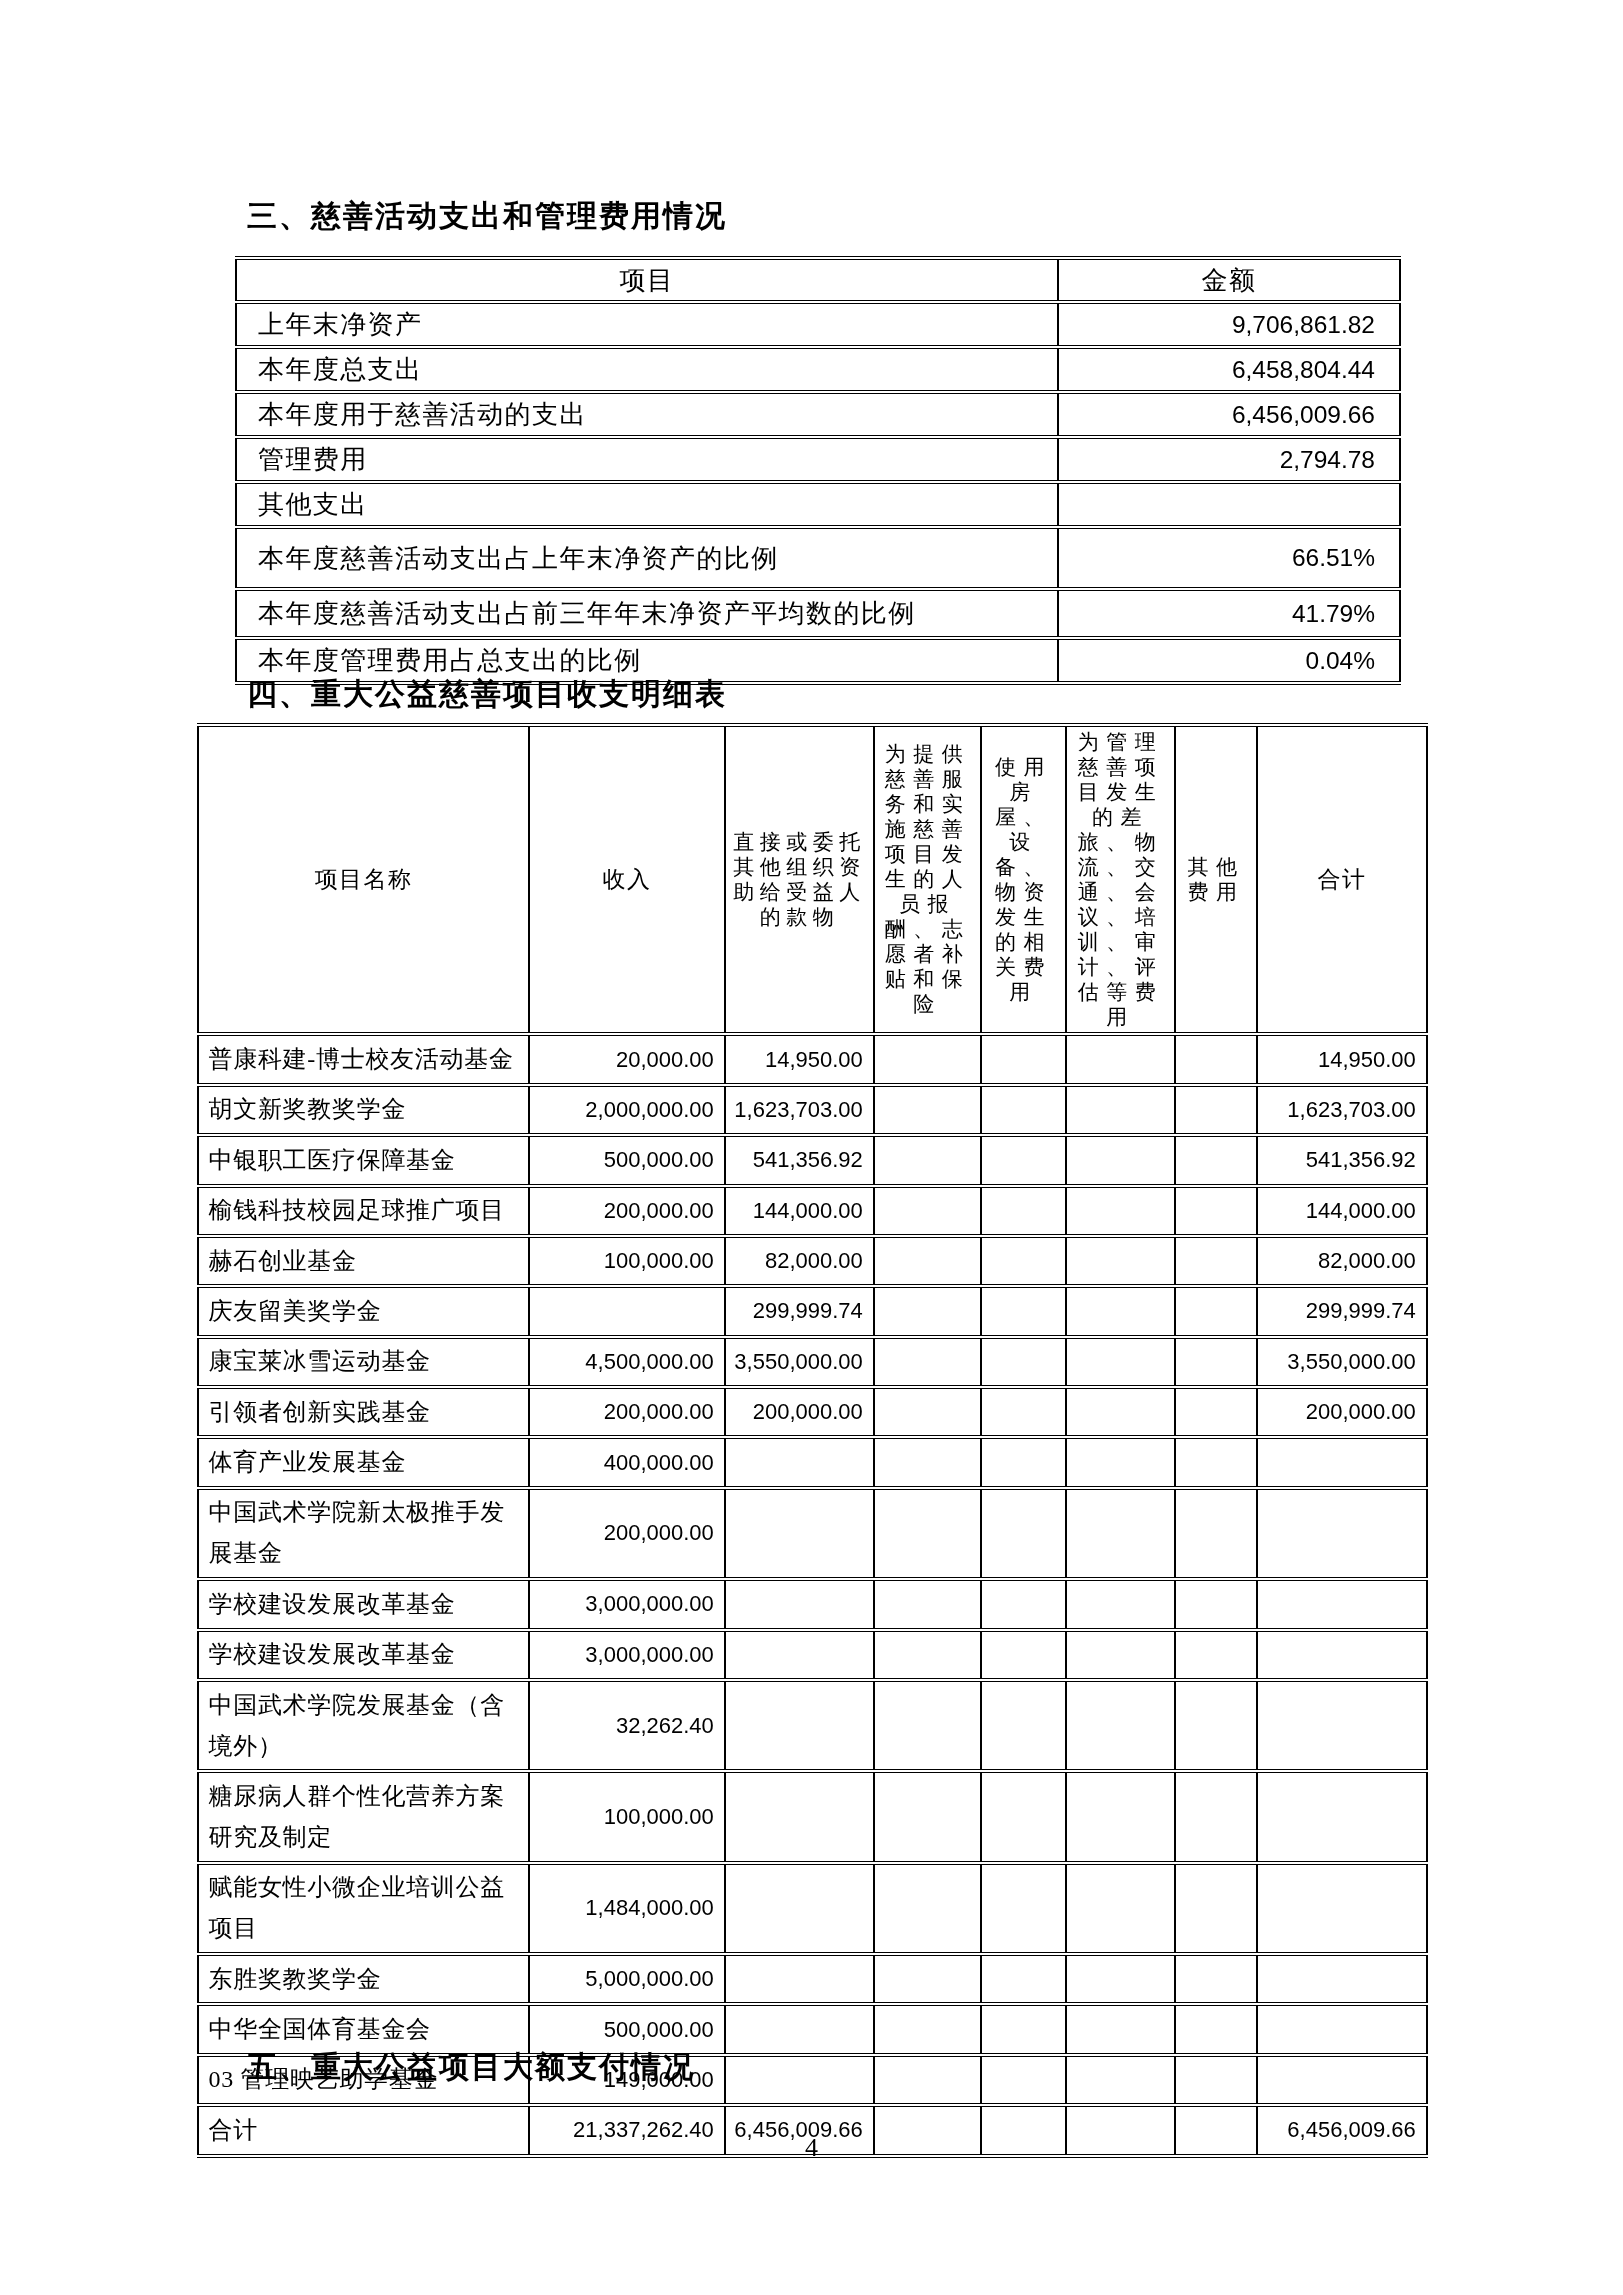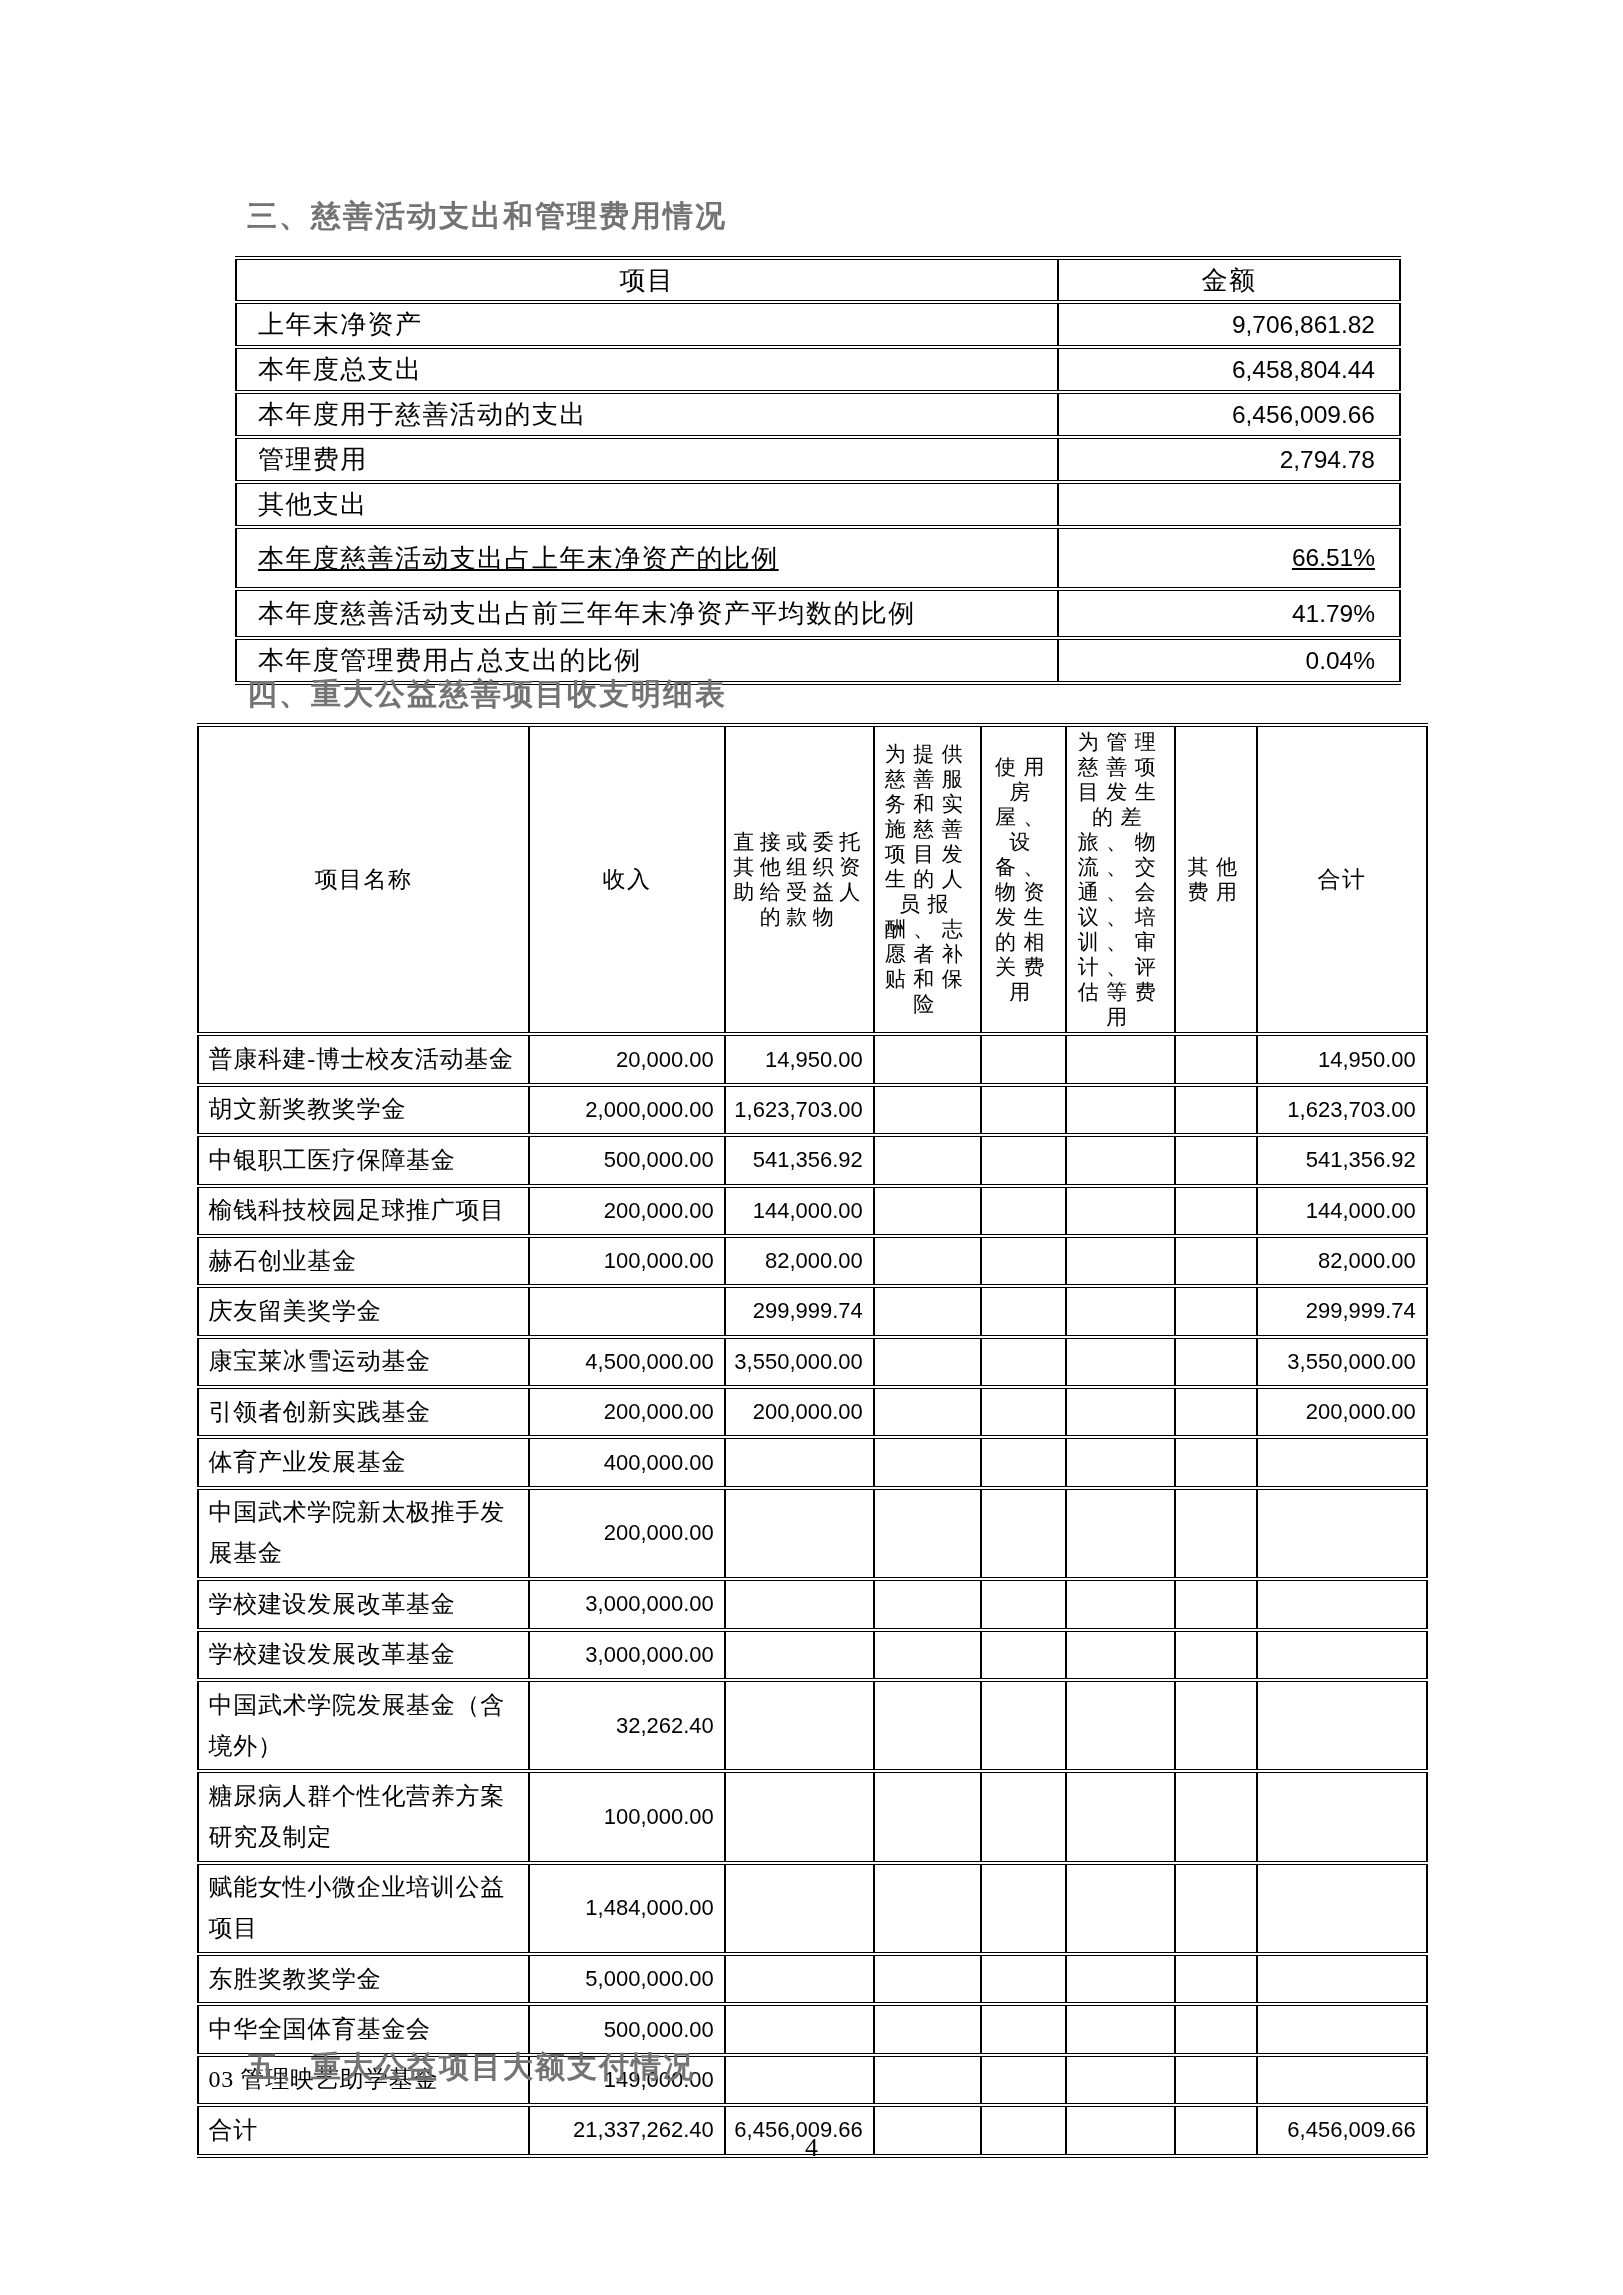--- a/index.html
+++ b/index.html
@@ -12,21 +12,21 @@
     font-family:"Liberation Serif", serif;
     overflow:hidden;
   }
   .heading{
     position:absolute;
     font-family:"Liberation Sans", sans-serif;
     font-weight:bold;
     font-size:30px;
     letter-spacing:2px;
     white-space:nowrap;
-    color:#737373;
+    color:#000000;
   }
   #h3{left:247px;top:196px;}
   #h4{left:247px;top:674px;}
   #h5{left:247px;top:2047px;}
 
   table{
     position:absolute;
     border-collapse:collapse;
     table-layout:fixed;
   }
@@ -107,21 +107,21 @@
           <td class="val">6,456,009.66</td>
         </tr>
         <tr style="height: 45px;">
           <td class="lab">管理费用</td>
           <td class="val">2,794.78</td>
         </tr>
         <tr style="height: 45px;">
           <td class="lab">其他支出</td>
           <td class="val"></td>
         </tr>
-        <tr style="height: 62px; text-decoration: underline;">
+        <tr style="height: 62px;">
           <td class="lab">本年度慈善活动支出占上年末净资产的比例</td>
           <td class="val">66.51%</td>
         </tr>
         <tr style="height: 49px;">
           <td class="lab">本年度慈善活动支出占前三年年末净资产平均数的比例</td>
           <td class="val">41.79%</td>
         </tr>
         <tr style="height: 45px;">
           <td class="lab">本年度管理费用占总支出的比例</td>
           <td class="val">0.04%</td>

